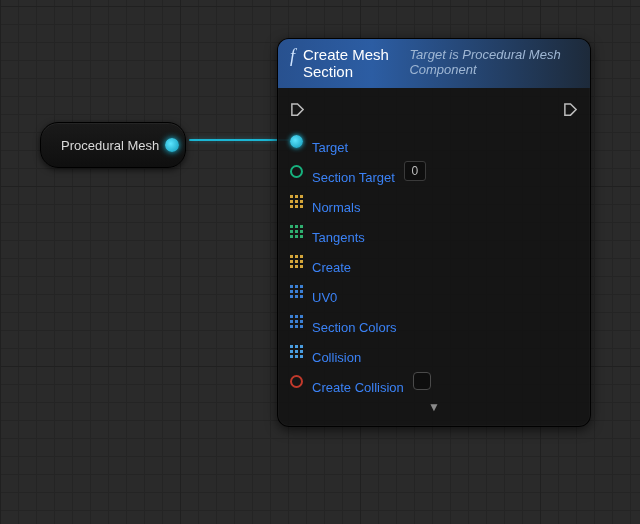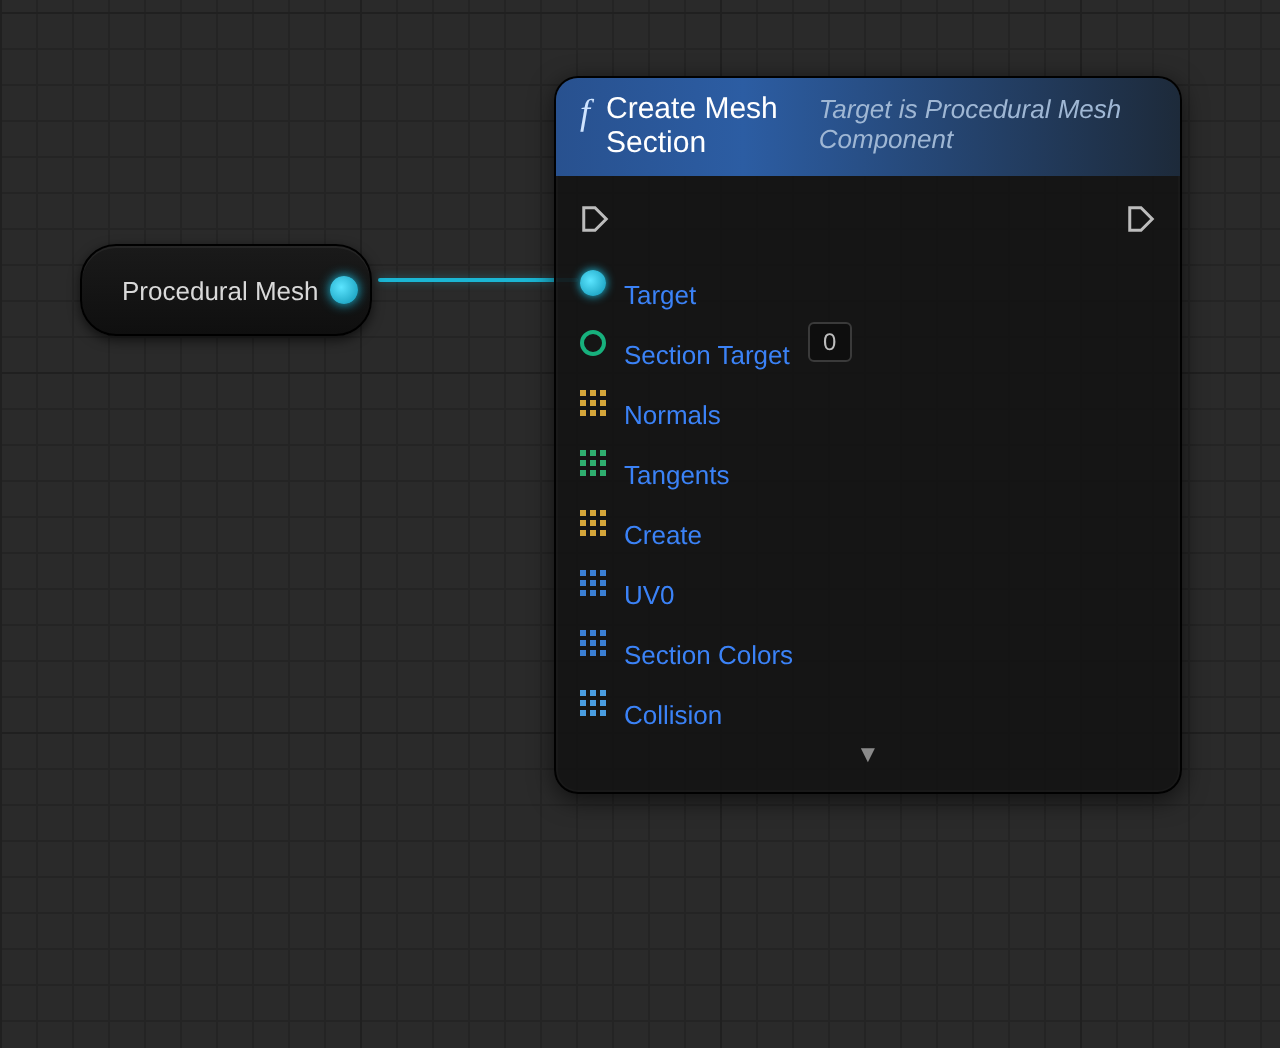--- a/index.html
+++ b/index.html
@@ -256,16 +256,21 @@
           <span></span>
           <span></span>
           <span></span>
           <span></span>
           <span></span>
           <span></span>
         </span>
       <span class="pin-label">Collision</span>
     </div>
 
+    <div class="row">
+      <span class="circ-hollow red"></span>
+      <span class="pin-label">Create Collision</span>
+      <span class="chk"></span>
+    </div>
 
     <div class="expand-arrow">▼</div>
   </div>
 </div>
 
 </body></html>

